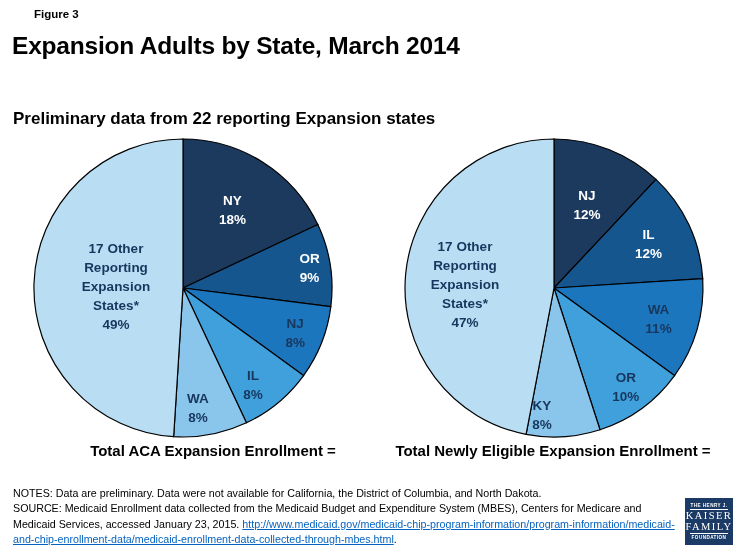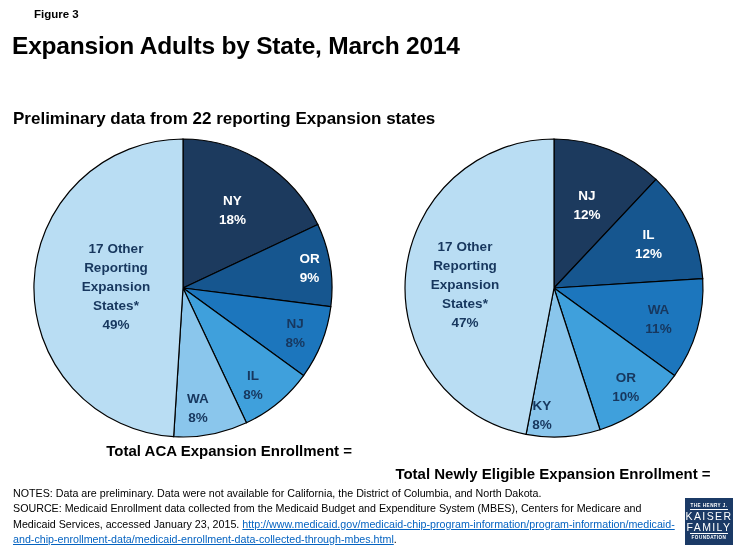--- a/index.html
+++ b/index.html
@@ -8,31 +8,31 @@
     font-family:"Liberation Sans",sans-serif;overflow:hidden;color:#000;
   }
   .figure-label{position:absolute;left:13px;top:8px;font-size:11.5px;font-weight:bold;padding-left:21px;}
   .title{position:absolute;left:12px;top:27px;font-size:24.5px;font-weight:bold;line-height:37px;letter-spacing:-0.2px;}
   .subtitle{position:absolute;left:13px;top:109px;font-size:17px;font-weight:bold;}
   svg.pie{position:absolute;top:133px;width:310px;height:310px;}
   #pie-0{left:28px;}
   #pie-1{left:399px;}
   svg.pie text{font-family:"Liberation Sans",sans-serif;font-weight:bold;font-size:13.5px;}
   .caption{position:absolute;top:441px;width:330px;text-align:center;font-weight:bold;font-size:15px;line-height:19px;}
-  .caption-left{left:22px;text-align:right;}
-  .caption-right{left:388px;margin-top:23px;}
+  .caption-left{left:48px;}
+  .caption-right{left:388px;}
   .footnotes{position:absolute;left:13px;top:486px;width:666px;font-size:10.7px;line-height:15.4px;}
   .footnotes a{color:#0563C1;text-decoration:underline;cursor:pointer;}
   .logo{
     position:absolute;left:685px;top:498px;width:48px;height:47px;background:#1B3A66;color:#fff;
     text-align:center;display:flex;flex-direction:column;justify-content:center;
     padding:3px 0;box-sizing:border-box;
   }
   .logo .tiny{font-size:4.6px;letter-spacing:0.45px;font-weight:bold;line-height:5px;}
-  .logo .serif{font-family:Liberation Sans, sans-serif;font-size:10.5px;letter-spacing:1.4px;line-height:10.5px;}
+  .logo .serif{font-family:Liberation Serif, serif;font-size:10.5px;letter-spacing:1.4px;line-height:10.5px;}
   .logo .rule{height:1px;background:#ffffff;margin:1px 5px;}
 </style>
 </head>
 <body>
 
 <div class="figure-label">Figure 3</div>
 
 <div class="title">
   <div>Expansion Adults by State, March 2014</div>
 </div>

